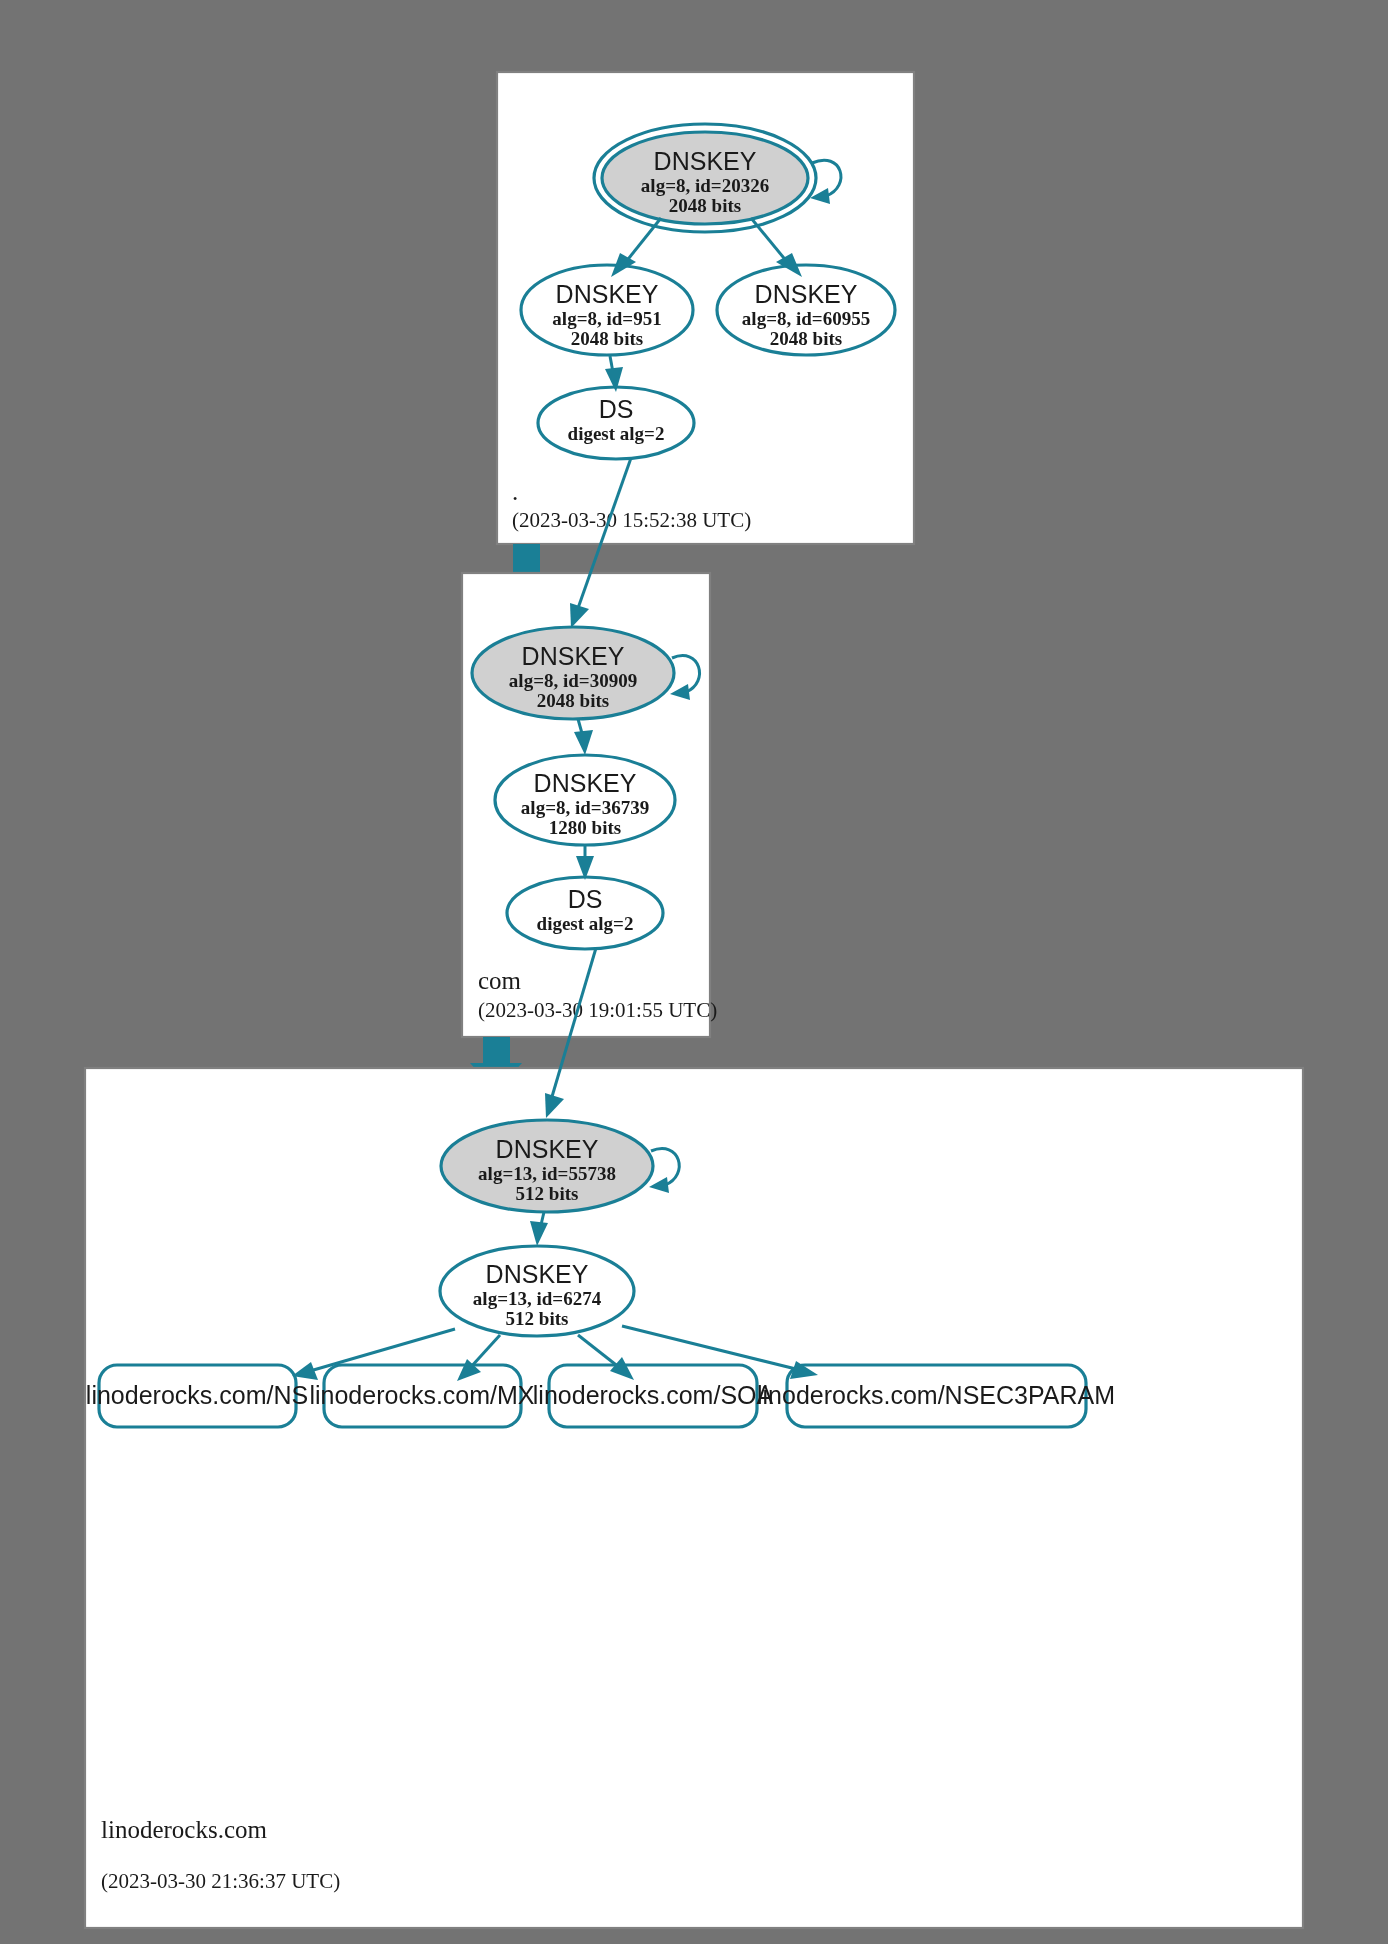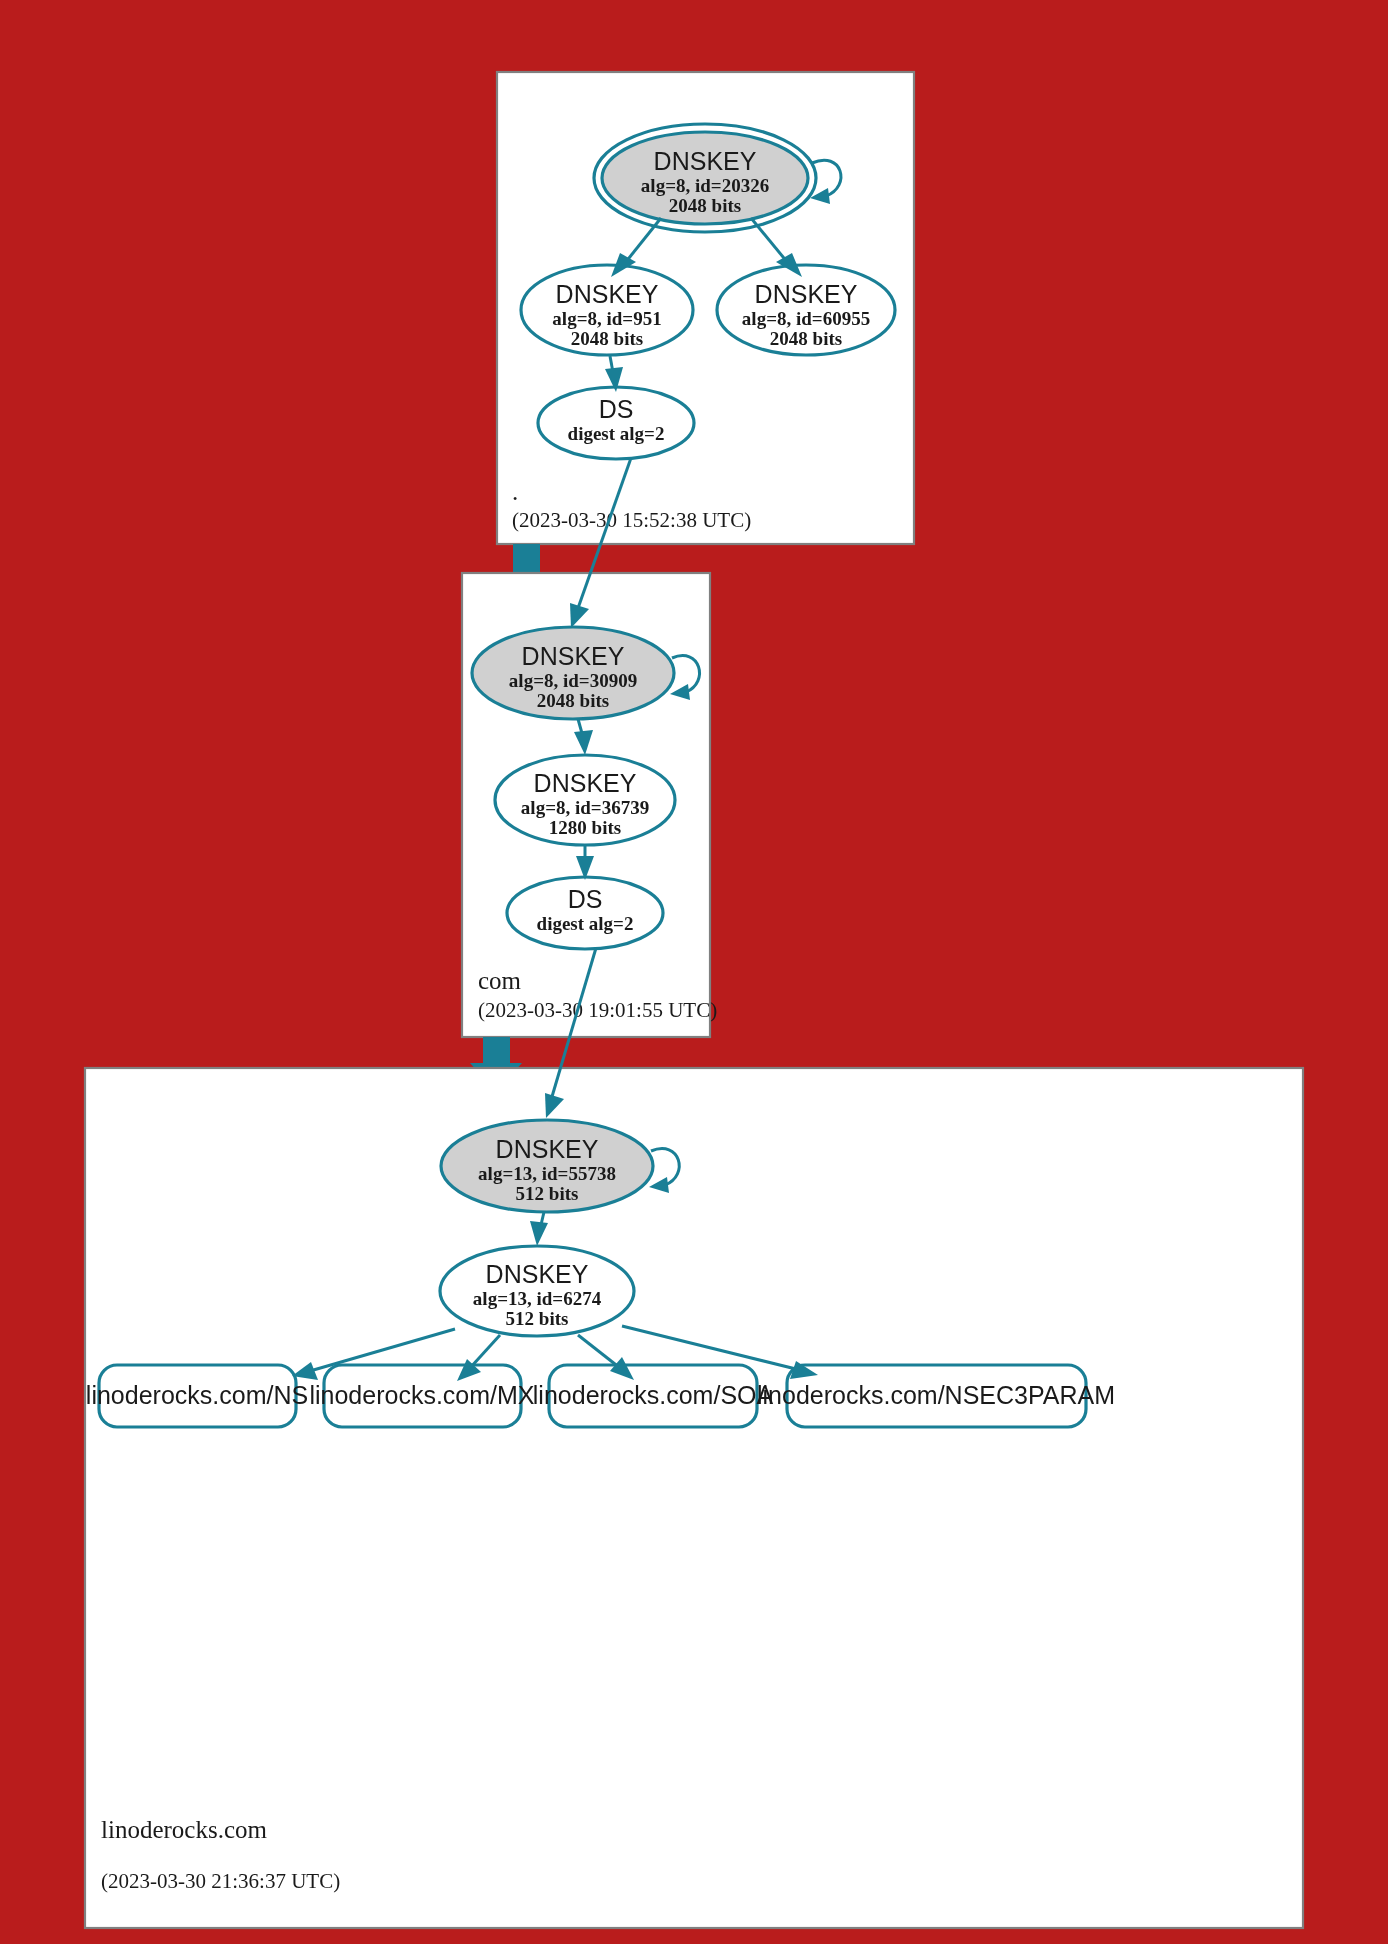--- a/index.html
+++ b/index.html
@@ -7,21 +7,21 @@
     padding: 0;
     background: #ffffff;
   }
   body {
     font-family: "Liberation Sans", sans-serif;
   }
   #canvas {
     position: relative;
     width: 1388px;
     height: 1944px;
-    background: #b91c1c;
+    background: #737373;
     overflow: hidden;
   }
   #graph-svg {
     position: absolute;
     left: 0;
     top: 0;
     width: 1388px;
     height: 1944px;
   }
   .zone-box {

